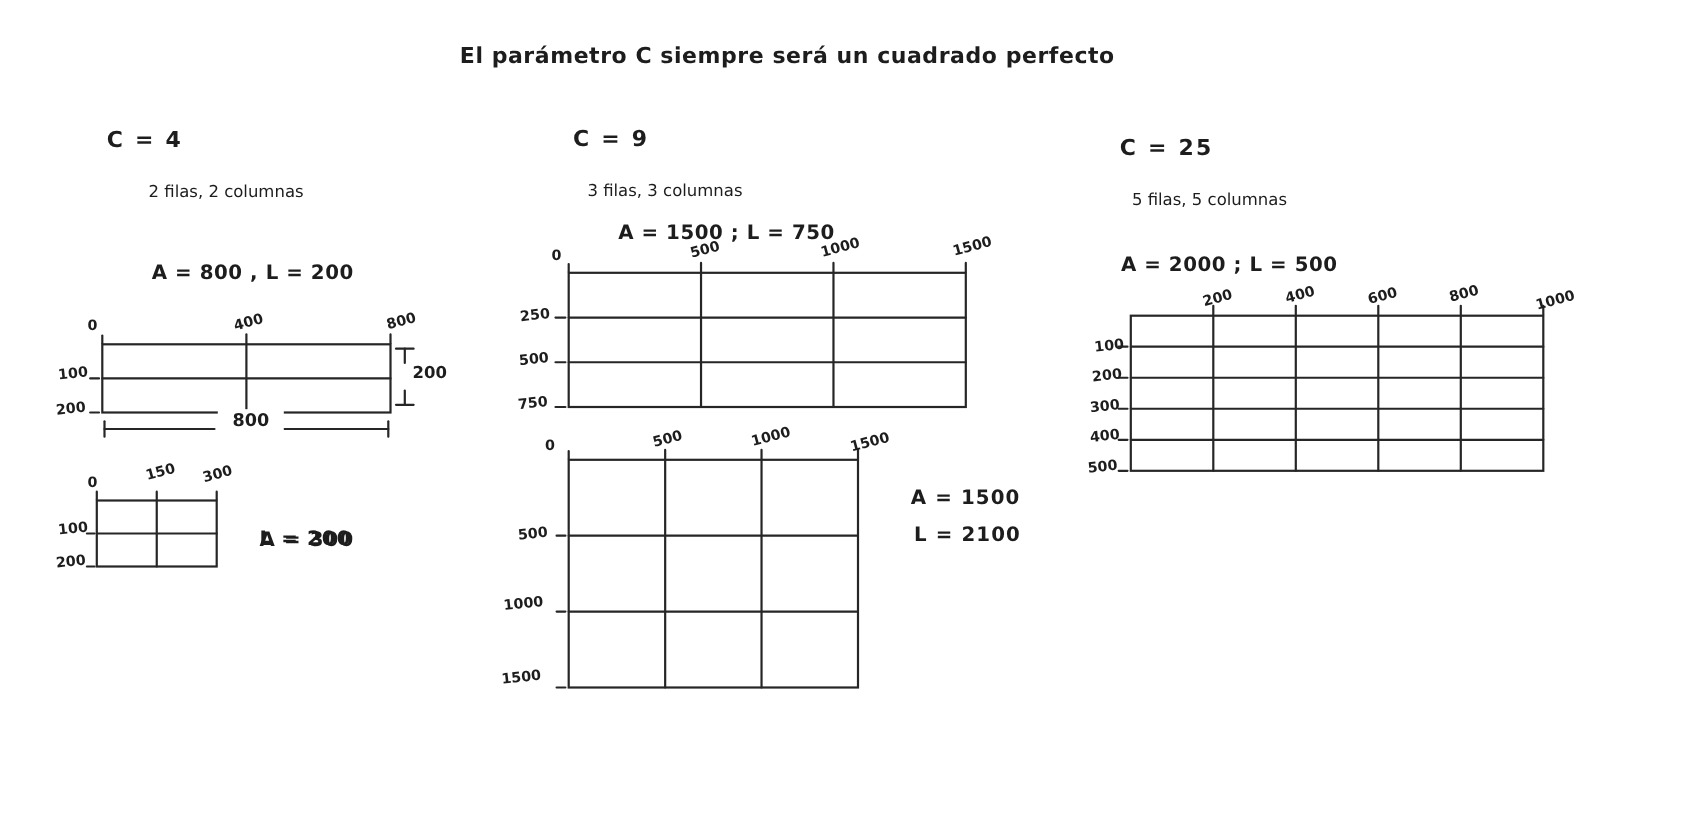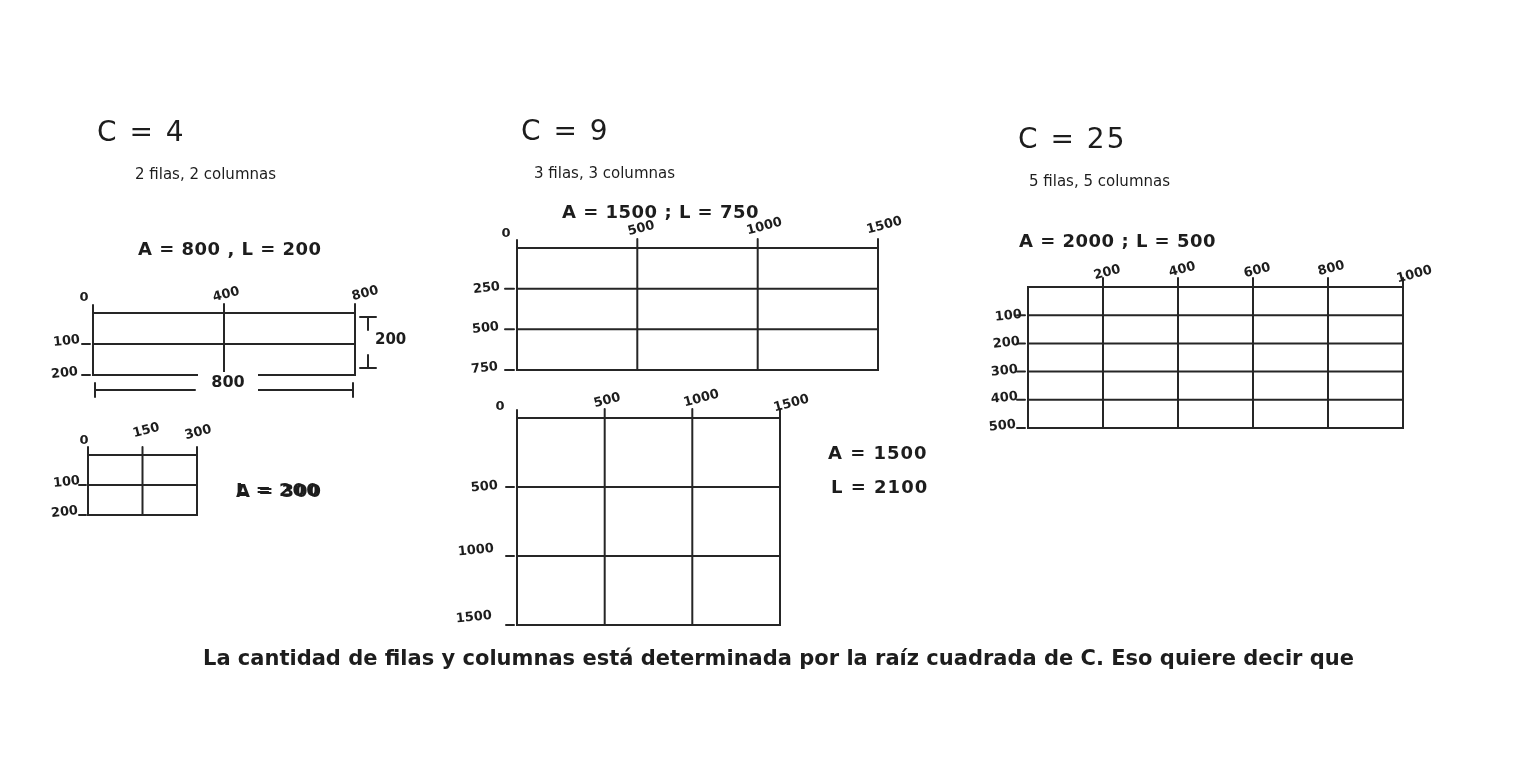--- a/index.html
+++ b/index.html
@@ -1,39 +1,40 @@
 <!DOCTYPE html>
 <html><head>
 <meta charset="utf-8">
 <style>
   html,body{margin:0;padding:0;background:#ffffff;}
   .board{position:relative;width:1532px;height:757px;background:#ffffff;overflow:hidden;
          font-family:"DejaVu Sans",sans-serif;color:#1d1d1d;}
   .t{position:absolute;white-space:nowrap;color:#1d1d1d;}
   .title{font-size:20px;font-weight:600;letter-spacing:0.5px;}
-  .heading{font-size:28px;font-weight:400;letter-spacing:2px;}
+  .heading{font-size:20px;font-weight:700;letter-spacing:2px;}
   .subtitle{font-size:15px;font-weight:400;}
   .params{font-size:18px;font-weight:700;letter-spacing:0.5px;}
   .side{font-size:18px;font-weight:700;letter-spacing:1px;}
   .xtick{font-size:13px;font-weight:700;width:40px;text-align:center;transform:rotate(-15deg);}
   .xtick0{transform:none;}
   .ytick{font-size:13px;font-weight:700;text-align:right;transform:rotate(-6deg);}
   .w36{width:36px;} .w42{width:42px;} .w40{width:40px;}
   .dim{font-size:15px;font-weight:700;background:#ffffff;padding:0 3px;}
   .dimw{font-size:16px;font-weight:700;background:#ffffff;width:60px;text-align:center;}
   .footer{font-size:21px;font-weight:600;}
   svg.grid{position:absolute;overflow:visible;}
   svg.grid line, svg.grid rect{stroke:#262626;stroke-width:2;fill:none;stroke-linecap:round;}
   svg.grid .tickmark{stroke:#111111;stroke-width:2.4;}
 </style>
 </head>
 <body>
 
 <div class="board">
 
+  <div class="t title" style="left:418px;top:38px;">El parámetro C siempre será un cuadrado perfecto</div>
 
   <div class="t heading" style="left:97px;top:115px;">C = 4</div>
   <div class="t subtitle" style="left:135px;top:165px;">2 filas, 2 columnas</div>
   <div class="t params" style="left:95px;top:238px;margin-left:43px;">A = 800 ,   L = 200</div>
 
   <svg class="grid" style="left:93px;top:313px;" width="262" height="62">
     <g>
       <rect x="0" y="0" width="262" height="62"></rect>
       <line x1="131" y1="0" x2="131" y2="62"></line>
       <line x1="0" y1="31" x2="262" y2="31"></line>
@@ -179,15 +180,14 @@
   <span class="t xtick" style="left:1162px;top:261px;">400</span>
   <span class="t xtick" style="left:1237px;top:262px;">600</span>
   <span class="t xtick" style="left:1311px;top:260px;">800</span>
   <span class="t xtick" style="left:1394px;top:266px;">1000</span>
   <span class="t ytick w40" style="left:982px;top:308px;">100</span>
   <span class="t ytick w40" style="left:980px;top:335px;">200</span>
   <span class="t ytick w40" style="left:978px;top:363px;">300</span>
   <span class="t ytick w40" style="left:978px;top:390px;">400</span>
   <span class="t ytick w40" style="left:976px;top:418px;">500</span>
 
-  <div class="t footer" style="left:203px;top:646px;">La cantidad de filas y columnas está determinada por la raíz cuadrada de C. Eso quiere decir que</div>
 
 </div>
 
 </body></html>

